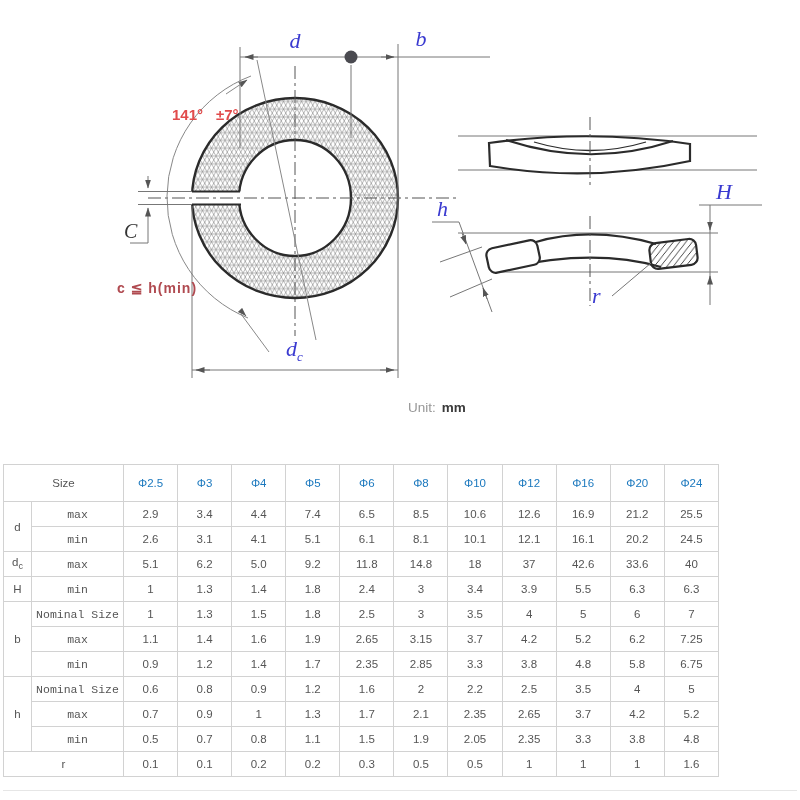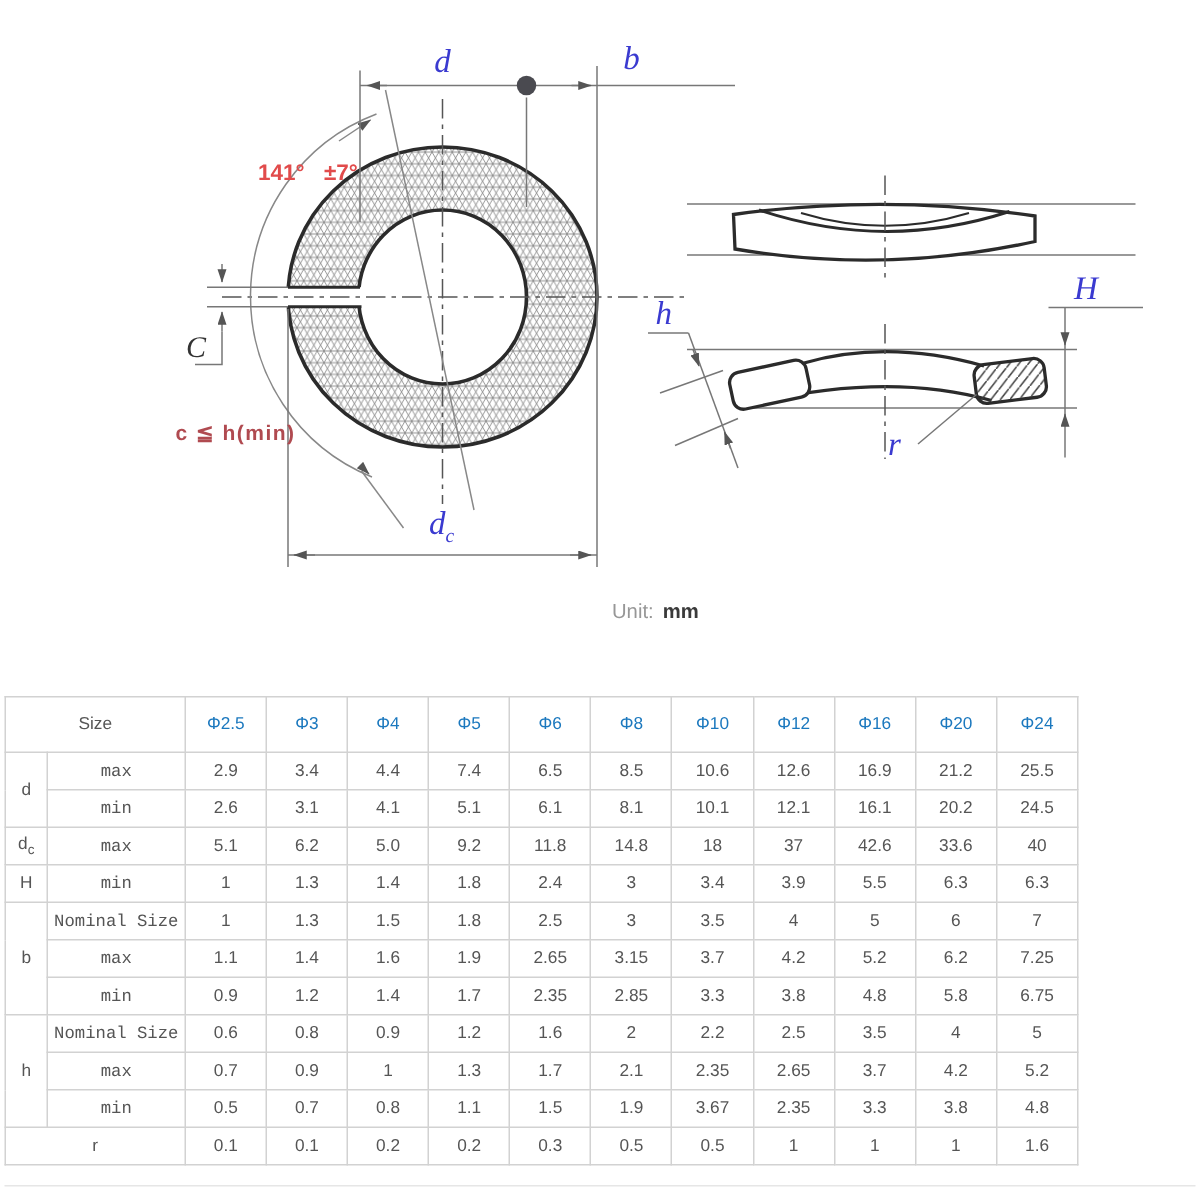--- a/index.html
+++ b/index.html
@@ -289,21 +289,21 @@
             <td class="data-cell">5.2</td>
           </tr>
           <tr>
             <td class="label-cell">min</td>
             <td class="data-cell">0.5</td>
             <td class="data-cell">0.7</td>
             <td class="data-cell">0.8</td>
             <td class="data-cell">1.1</td>
             <td class="data-cell">1.5</td>
             <td class="data-cell">1.9</td>
-            <td class="data-cell">3.67</td>
+            <td class="data-cell">2.05</td>
             <td class="data-cell">2.35</td>
             <td class="data-cell">3.3</td>
             <td class="data-cell">3.8</td>
             <td class="data-cell">4.8</td>
           </tr>
           <tr>
             <td class="group-cell" rowspan="1" colspan="2">r</td>
             <td class="data-cell">0.1</td>
             <td class="data-cell">0.1</td>
             <td class="data-cell">0.2</td>

